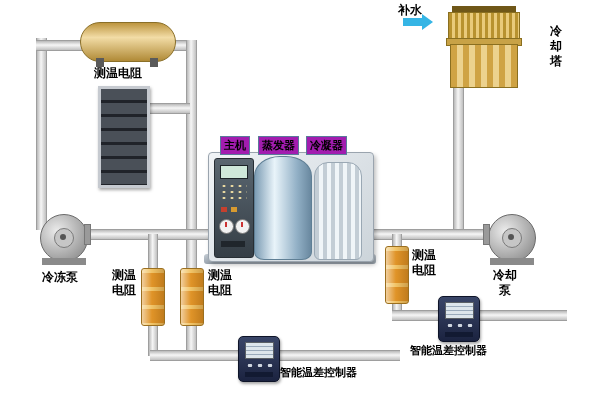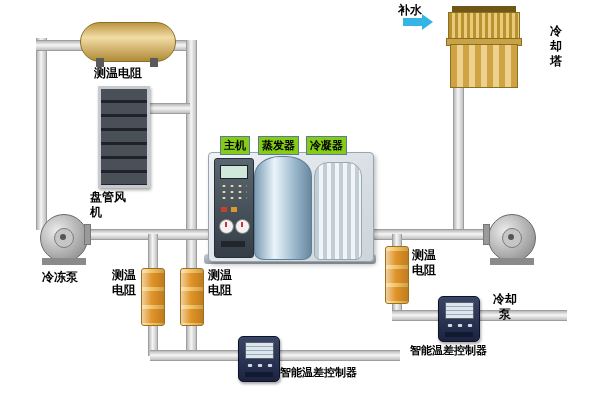--- a/index.html
+++ b/index.html
@@ -31,21 +31,21 @@
              background:linear-gradient(180deg,#bd953f,#f2dca6 38%,#b08a36);}
   .tank-leg{position:absolute;width:8px;height:9px;background:#5a5a5a;z-index:2;}
   
   .fancoil{position:absolute;border:3px solid #c6cad0;background:
            repeating-linear-gradient(180deg,#4a5058 0 11px,#202329 11px 14px);
            box-shadow:1px 2px 3px rgba(0,0,0,.35);z-index:2;}
   
   .chiller-base{position:absolute;background:linear-gradient(180deg,#c4ccd4,#9aa4ae);border-radius:3px;z-index:1;}
   .chiller{position:absolute;background:linear-gradient(135deg,#f0f3f6,#ccd4da);
            border:1px solid #9aa4ae;border-radius:4px;z-index:2;box-shadow:2px 3px 4px rgba(0,0,0,.25);}
-  .badge{position:absolute;background:#84cc16;border:1px solid #5a7a9a;color:#000;
+  .badge{position:absolute;background:#a21caf;border:1px solid #5a7a9a;color:#000;
          font-size:11px;font-weight:bold;padding:1px 3px;z-index:4;white-space:nowrap;}
   .panel{position:absolute;background:linear-gradient(180deg,#5a6670,#353e46);
          border:1px solid #272e34;border-radius:3px;z-index:3;}
   .panel-screen{position:absolute;background:#cfe8da;border:1px solid #1c2328;}
   .panel-keypad{position:absolute;background-image:radial-gradient(#e8d8a0 1.3px,transparent 1.8px);
                 background-size:8px 6px;}
   .gauge{position:absolute;width:13px;height:13px;border-radius:50%;background:#f2f2f2;
          border:1px solid #777;}
   .gauge::after{content:"";position:absolute;left:5px;top:2px;width:2px;height:5px;background:#c33;}
   .ind{position:absolute;width:6px;height:5px;}
@@ -111,21 +111,20 @@
   <div class="lbl lbl-vert" style="left:526px;top:24px;margin-left:24px;">冷却塔</div>
 
   <div>
     <div class="tank-body" style="left:80px;top:22px;width:94px;height:38px;"></div>
     <div class="tank-leg" style="left:96px;top:58px;"></div>
     <div class="tank-leg" style="left:150px;top:58px;"></div>
   </div>
   <div class="lbl" style="left:94px;top:66px;">测温电阻</div>
 
   <div class="fancoil" style="left:98px;top:86px;width:46px;height:96px;"></div>
-  <div class="lbl" style="left:90px;top:190px;width:42px;word-break:break-all;">盘管风机</div>
 
   <div class="chiller-base" style="left:204px;top:254px;width:172px;height:10px;"></div>
   <div class="chiller" style="left:208px;top:152px;width:164px;height:108px;"></div>
 
   <div class="badge" style="left:220px;top:136px;">主机</div>
   <div class="badge" style="left:258px;top:136px;">蒸发器</div>
   <div class="badge" style="left:306px;top:136px;">冷凝器</div>
 
   <div class="panel" style="left:214px;top:158px;width:38px;height:98px;">
     <div class="panel-screen" style="left:5px;top:6px;width:26px;height:12px;"></div>
@@ -149,21 +148,21 @@
   </div>
   <div class="lbl" style="left:42px;top:270px;">冷冻泵</div>
 
   <div>
     <div class="volute" style="left:488px;top:214px;"></div>
     <div class="hub" style="left:502px;top:228px;"></div>
     <div class="hub-dot" style="left:508px;top:234px;"></div>
     <div class="flange" style="left:483px;top:224px;"></div>
     <div class="pump-base" style="left:490px;top:258px;width:44px;"></div>
   </div>
-  <div class="lbl lbl-wrap2" style="left:492px;top:268px;text-align:center;margin-top:24px;">冷却泵</div>
+  <div class="lbl lbl-wrap2" style="left:492px;top:268px;text-align:center;">冷却泵</div>
 
   <div class="sensor" style="left:141px;top:268px;"></div>
   <div class="lbl lbl-wrap2" style="left:112px;top:268px;">测温电阻</div>
 
   <div class="sensor" style="left:180px;top:268px;"></div>
   <div class="lbl lbl-wrap2" style="left:208px;top:268px;">测温电阻</div>
 
   <div class="sensor" style="left:385px;top:246px;"></div>
   <div class="lbl lbl-wrap2" style="left:412px;top:248px;">测温电阻</div>
 

